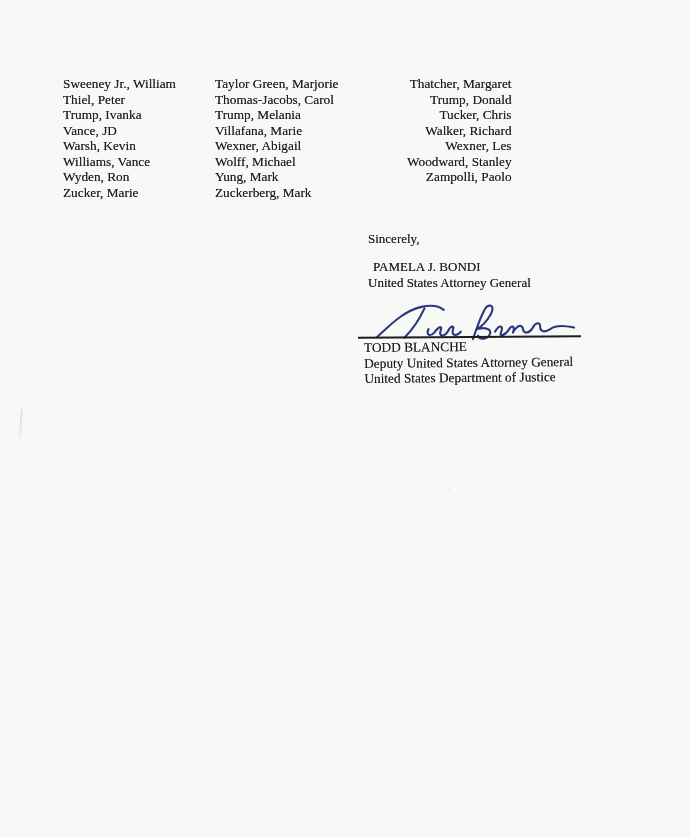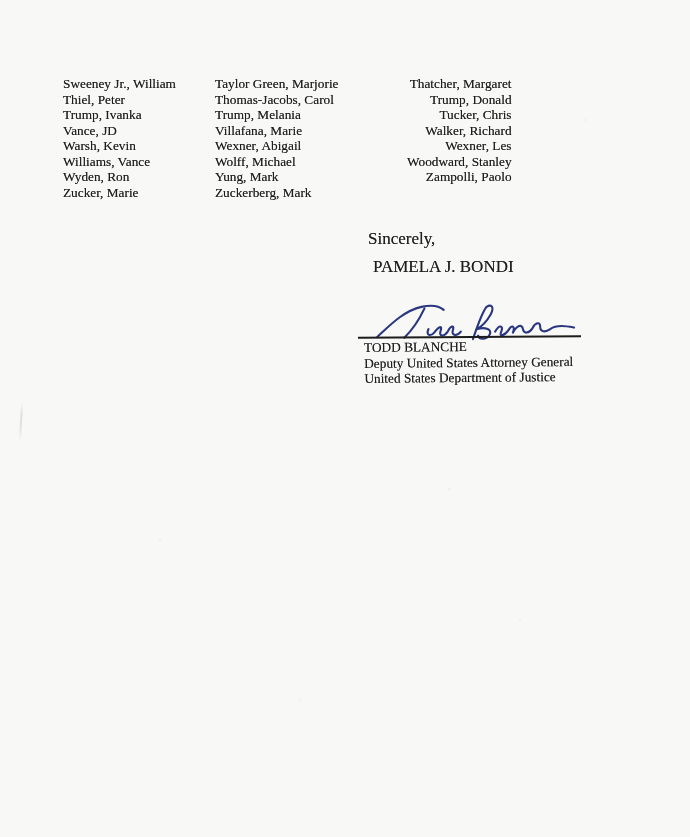--- a/index.html
+++ b/index.html
@@ -29,21 +29,21 @@
     line-height: 15.5px;
     white-space: nowrap;
     text-shadow: 0 0 0.45px rgba(30,30,30,0.65);
   }
   .col-1 { left: 63px; }
   .col-2 { left: 215px; }
   .col-3 { left: 407px; text-align: right; }
 
   .closing-line {
     position: absolute;
-    font-size: 17px;
+    font-size: 13px;
     line-height: 15.5px;
     white-space: nowrap;
     text-shadow: 0 0 0.45px rgba(30,30,30,0.65);
   }
   .salutation   { left: 368px; top: 231px; }
   .signer1-name { left: 373px; top: 259px; }
   .signer1-title{ left: 368px; top: 274.5px; }
 
   .signature-svg {
     position: absolute;
@@ -125,20 +125,21 @@
       <div class="name-line">Walker, Richard</div>
       <div class="name-line">Wexner, Les</div>
       <div class="name-line">Woodward, Stanley</div>
       <div class="name-line">Zampolli, Paolo</div>
     </div>
 
   <div class="closing-line salutation">Sincerely,</div>
 
   <div class="closing-line signer1-name">PAMELA J. BONDI</div>
 
+  <div class="closing-line signer1-title">United States Attorney General</div>
 
   <svg class="signature-svg" viewBox="0 0 200 38" xmlns="http://www.w3.org/2000/svg" role="img" aria-label="Todd Blanche">
     <path d="M2,35 C14,24 28,9 46,5 C57,2.5 64,4.5 68,8" stroke="#2a3780"></path>
     <path d="M49,6.5 C45,15 38,27 29,35.5" stroke="#2a3780"></path>
     <path d="M53,27 C50,33 55,35 59,30 C63,24.5 67,23 65,28.5 C63,34.5 68,35 72,29.5 C75,23.5 79,22.5 77,28.5 C75.5,33.5 81,34.5 85,29.5" stroke="#2a3780"></path>
     <path d="M97,37 C101,25 106,11 110,5.5 C114,1.5 119,4.5 114.5,12.5 C110,20.5 104,25.5 100,27.5 C108,24.5 116.5,26.5 113.5,32.5 C111,37.5 103.5,38 102,33.5" stroke="#2a3780"></path>
     <path d="M119,29.5 C123,22 127.5,23.5 125,29.5 C122.5,35.5 128.5,33.5 132.5,27.5 C135.5,22.5 139,24 136.5,30.5 C140.5,23.5 145.5,21.5 146.5,27 C147.5,32 152.5,31.5 156,26 C158.5,21 163.5,19 163.5,24.5 C163.5,30 168.5,30.5 173.5,27 C180,22.5 189,24 197,25.5" stroke="#2a3780"></path>
   </svg>
 
   <div class="sig-line"></div>

